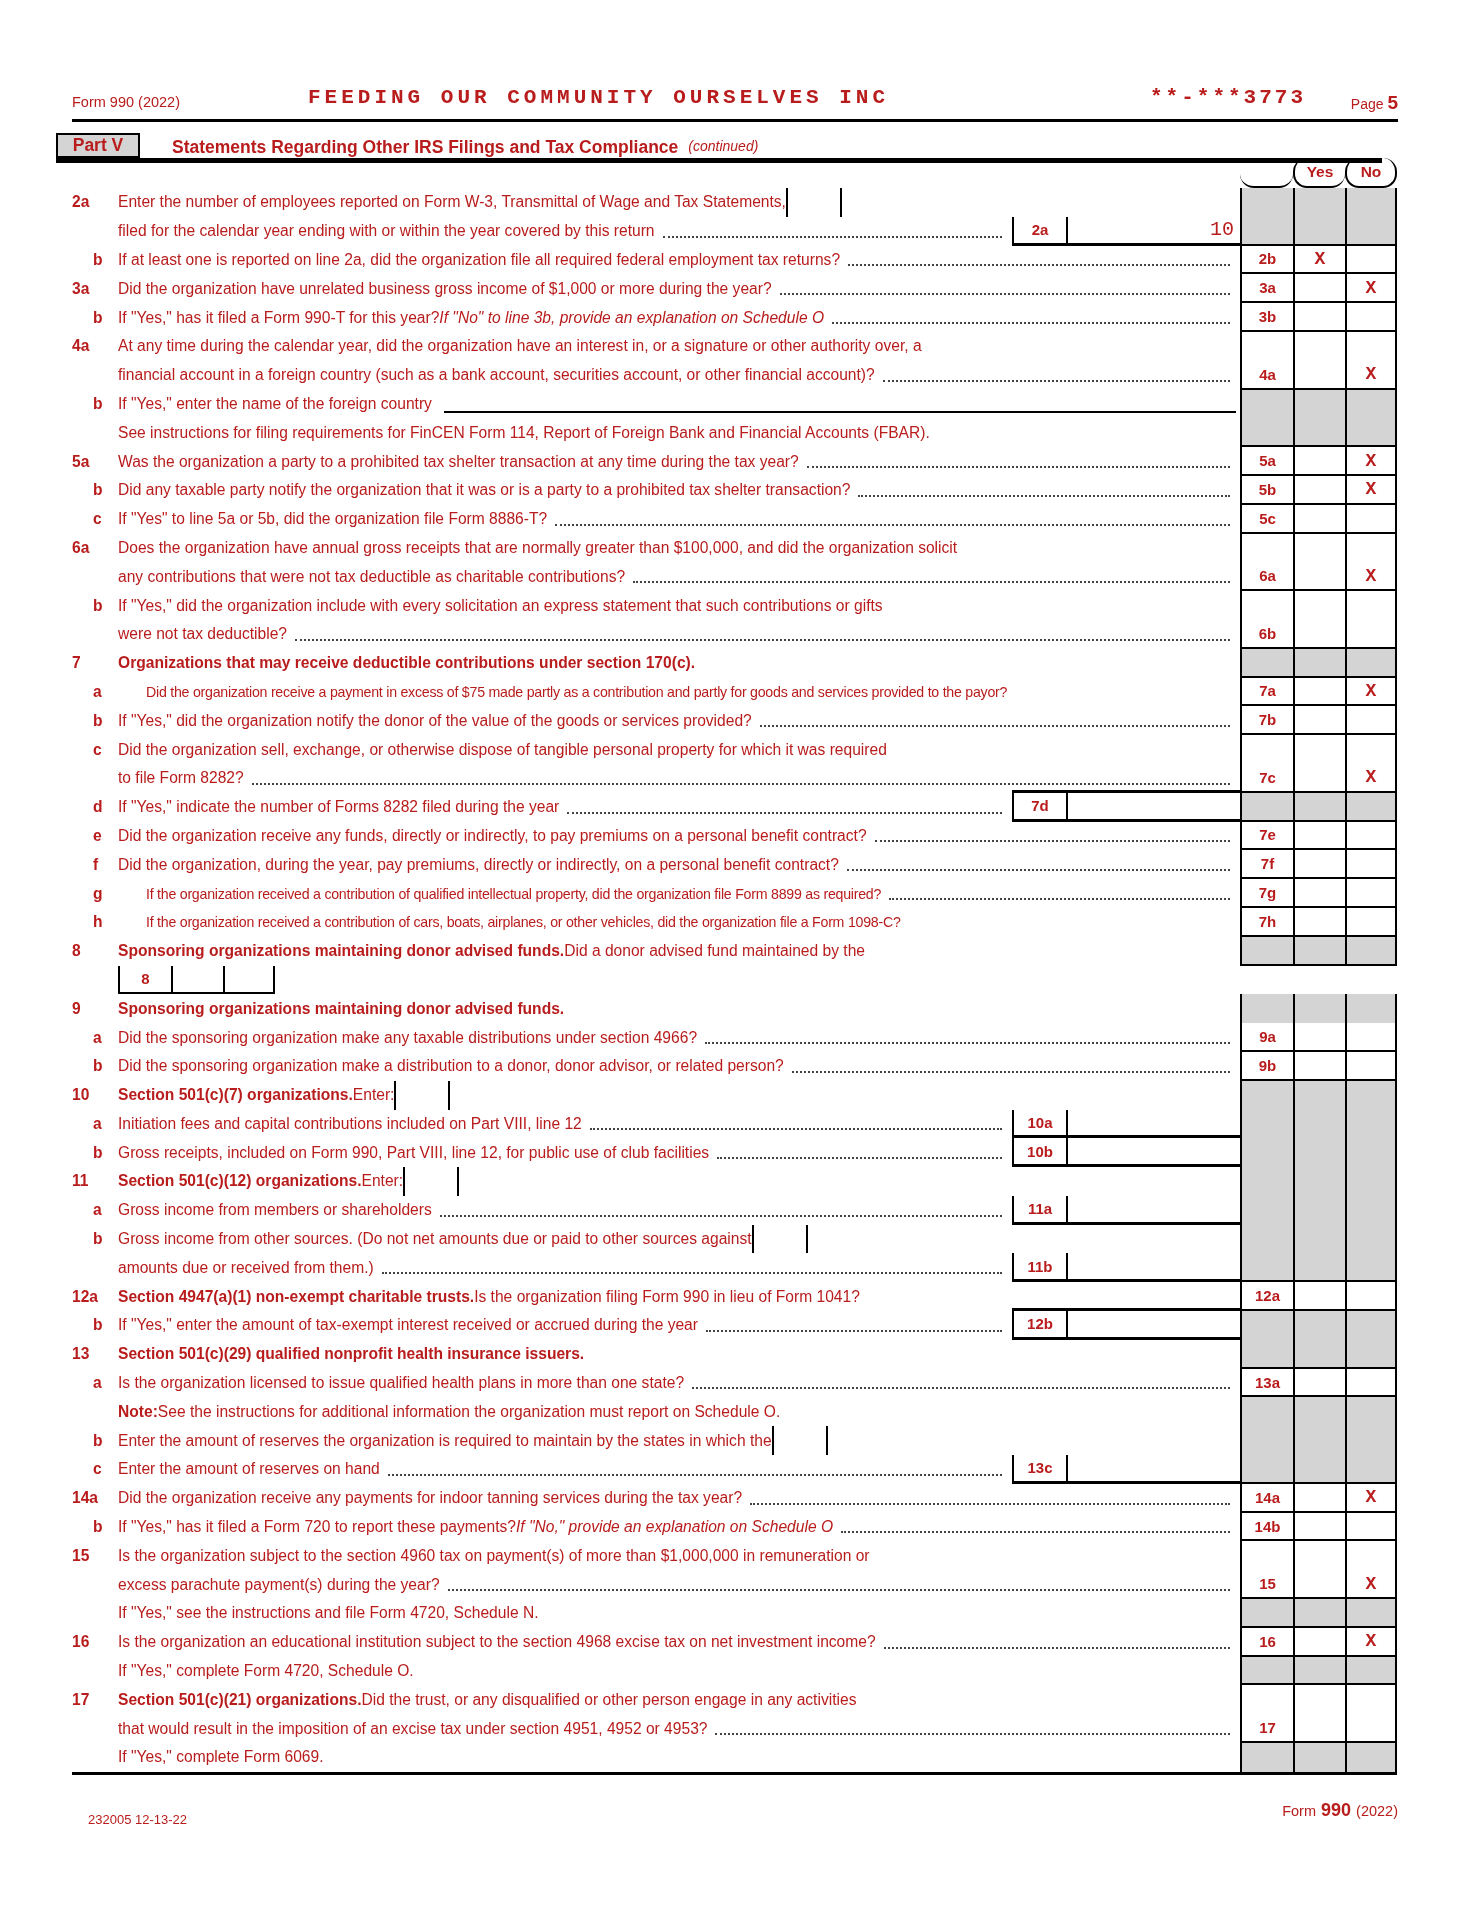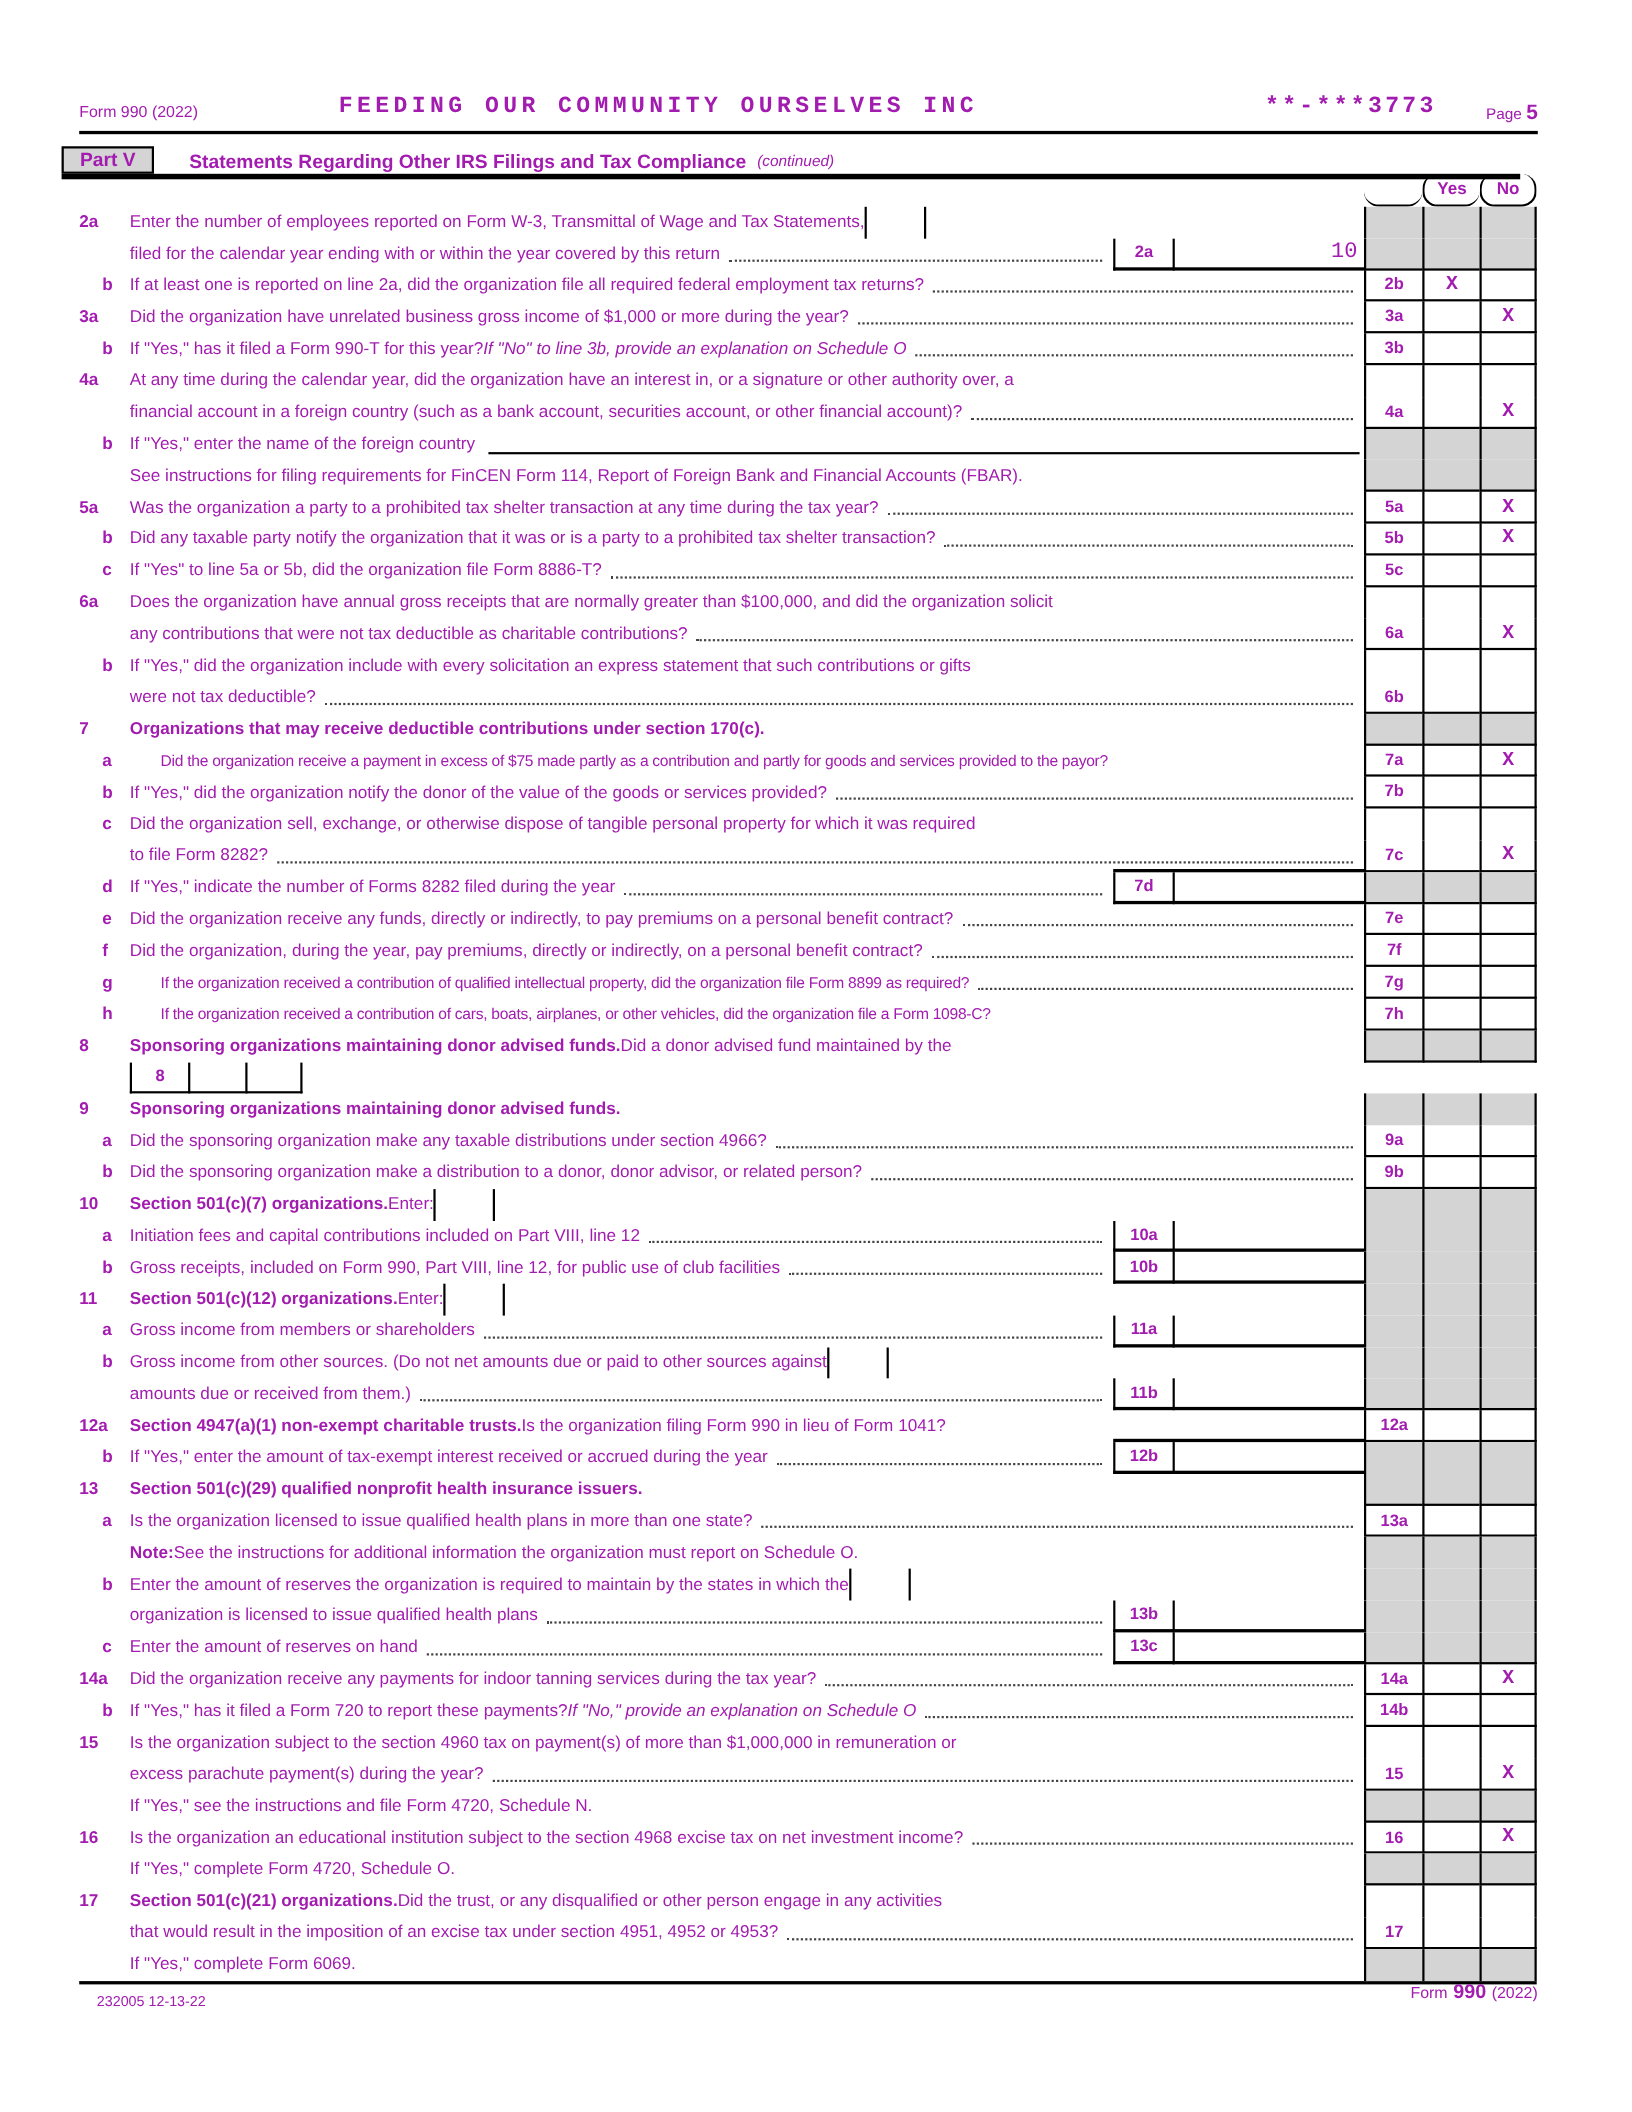--- a/index.html
+++ b/index.html
@@ -1,16 +1,16 @@
 <!DOCTYPE html>
 <html><head>
 <meta charset="utf-8">
 <style>
   html,body{margin:0;padding:0;background:#fff;}
-  .page{position:relative;width:1484px;height:1920px;background:#fff;color:#a21caf;
+  .page{position:relative;width:1484px;height:1920px;background:#fff;color:#b91c1c;
         font-family:"Liberation Sans",sans-serif;overflow:hidden;}
   
   .hdr-formno{position:absolute;left:72px;top:94px;font-size:14.5px;}
   .hdr-org{position:absolute;left:308px;top:86px;font-family:"Liberation Mono",monospace;
            font-weight:700;font-size:21px;letter-spacing:4px;white-space:nowrap;}
   .hdr-ein{position:absolute;left:1150px;top:86px;font-family:"Liberation Mono",monospace;
            font-weight:700;font-size:21px;letter-spacing:3px;}
   .hdr-page{position:absolute;right:86px;top:92px;font-size:14px;}
   .hdr-page b{font-size:19px;}
   .rule-top{position:absolute;left:72px;width:1326px;top:119px;height:3px;background:#000;}
@@ -579,34 +579,20 @@
             <div class="ebox ghost">
               <div class="bl"></div>
               <div class="bv"></div>
             </div>
           </div>
           <div class="rc r1 sh"></div>
           <div class="rc r2 sh"></div>
           <div class="rc r3 sh"></div>
         </div>
         <div class="row">
-          <div class="num"></div>
-          <div class="txt">
-            <span class="seg-n">organization is licensed to issue qualified health plans</span>
-            <div class="leader"></div>
-            <div class="ebox">
-              <div class="bl">13b</div>
-              <div class="bv"></div>
-            </div>
-          </div>
-          <div class="rc r1 sh"></div>
-          <div class="rc r2 sh"></div>
-          <div class="rc r3 sh"></div>
-        </div>
-        <div class="row">
           <div class="num ind">c</div>
           <div class="txt">
             <span class="seg-n">Enter the amount of reserves on hand</span>
             <div class="leader"></div>
             <div class="ebox">
               <div class="bl">13c</div>
               <div class="bv"></div>
             </div>
           </div>
           <div class="rc r1 sh bb"></div>

